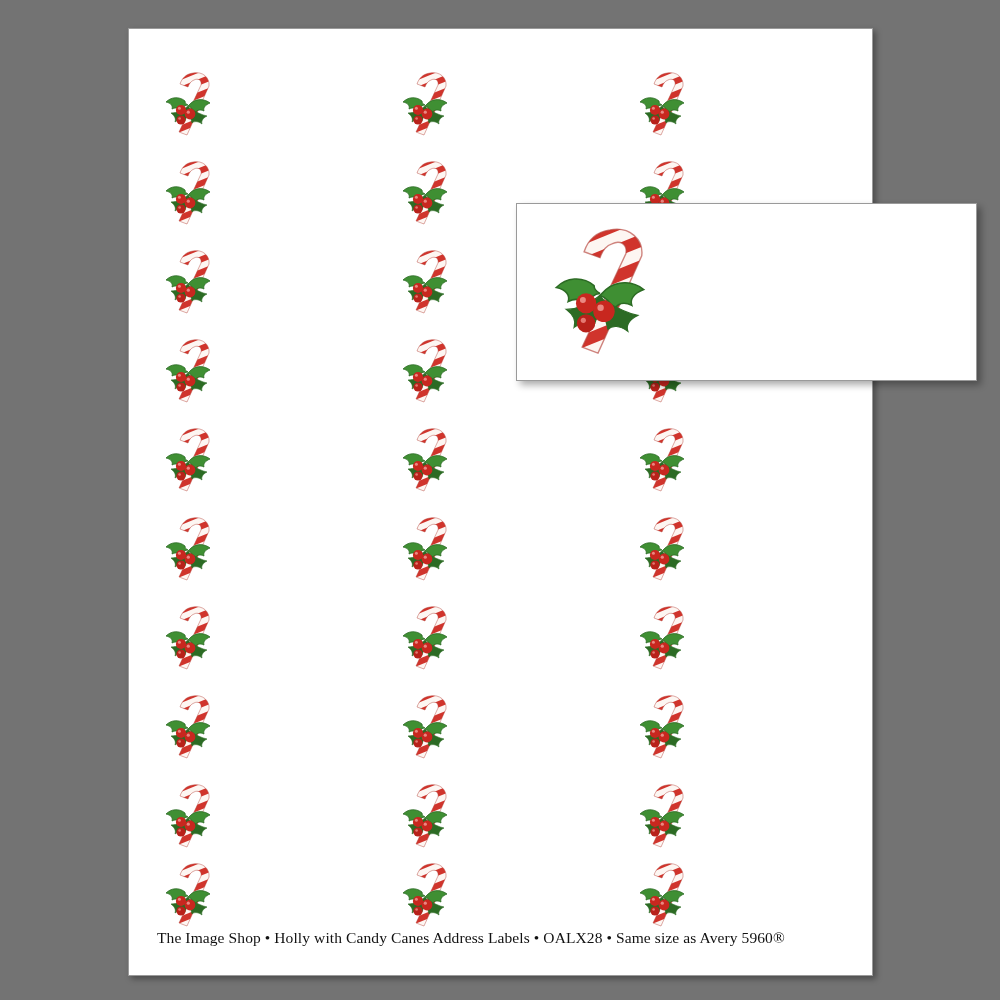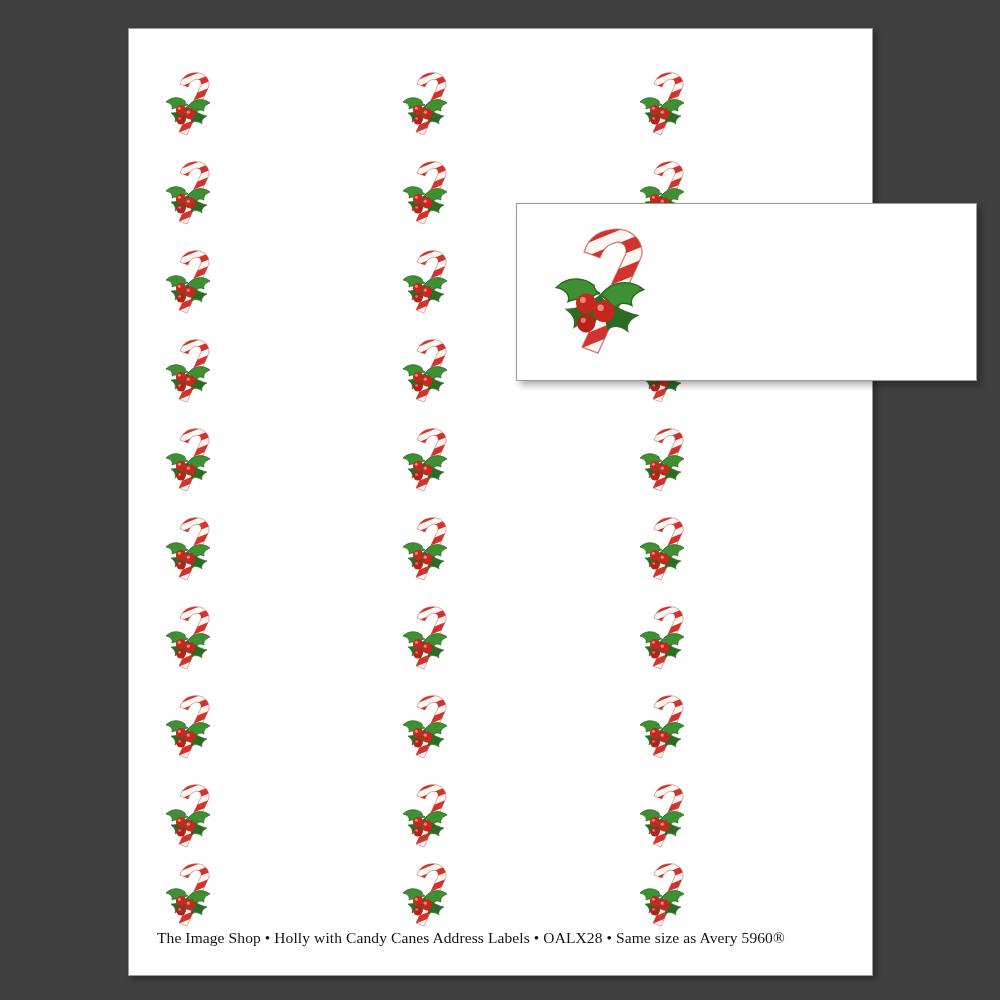--- a/index.html
+++ b/index.html
@@ -13,21 +13,21 @@
     position: relative;
     font-family: "Liberation Serif", serif;
     overflow: hidden;
   }
 
   #stage {
     position: absolute;
     left: 0; top: 0;
     width: 1000px;
     height: 1000px;
-    background: #404040;
+    background: #737373;
   }
 
   
   #sheet {
     position: absolute;
     left: 128px;
     top: 28px;
     width: 745px;
     height: 948px;
     background: #ffffff;

